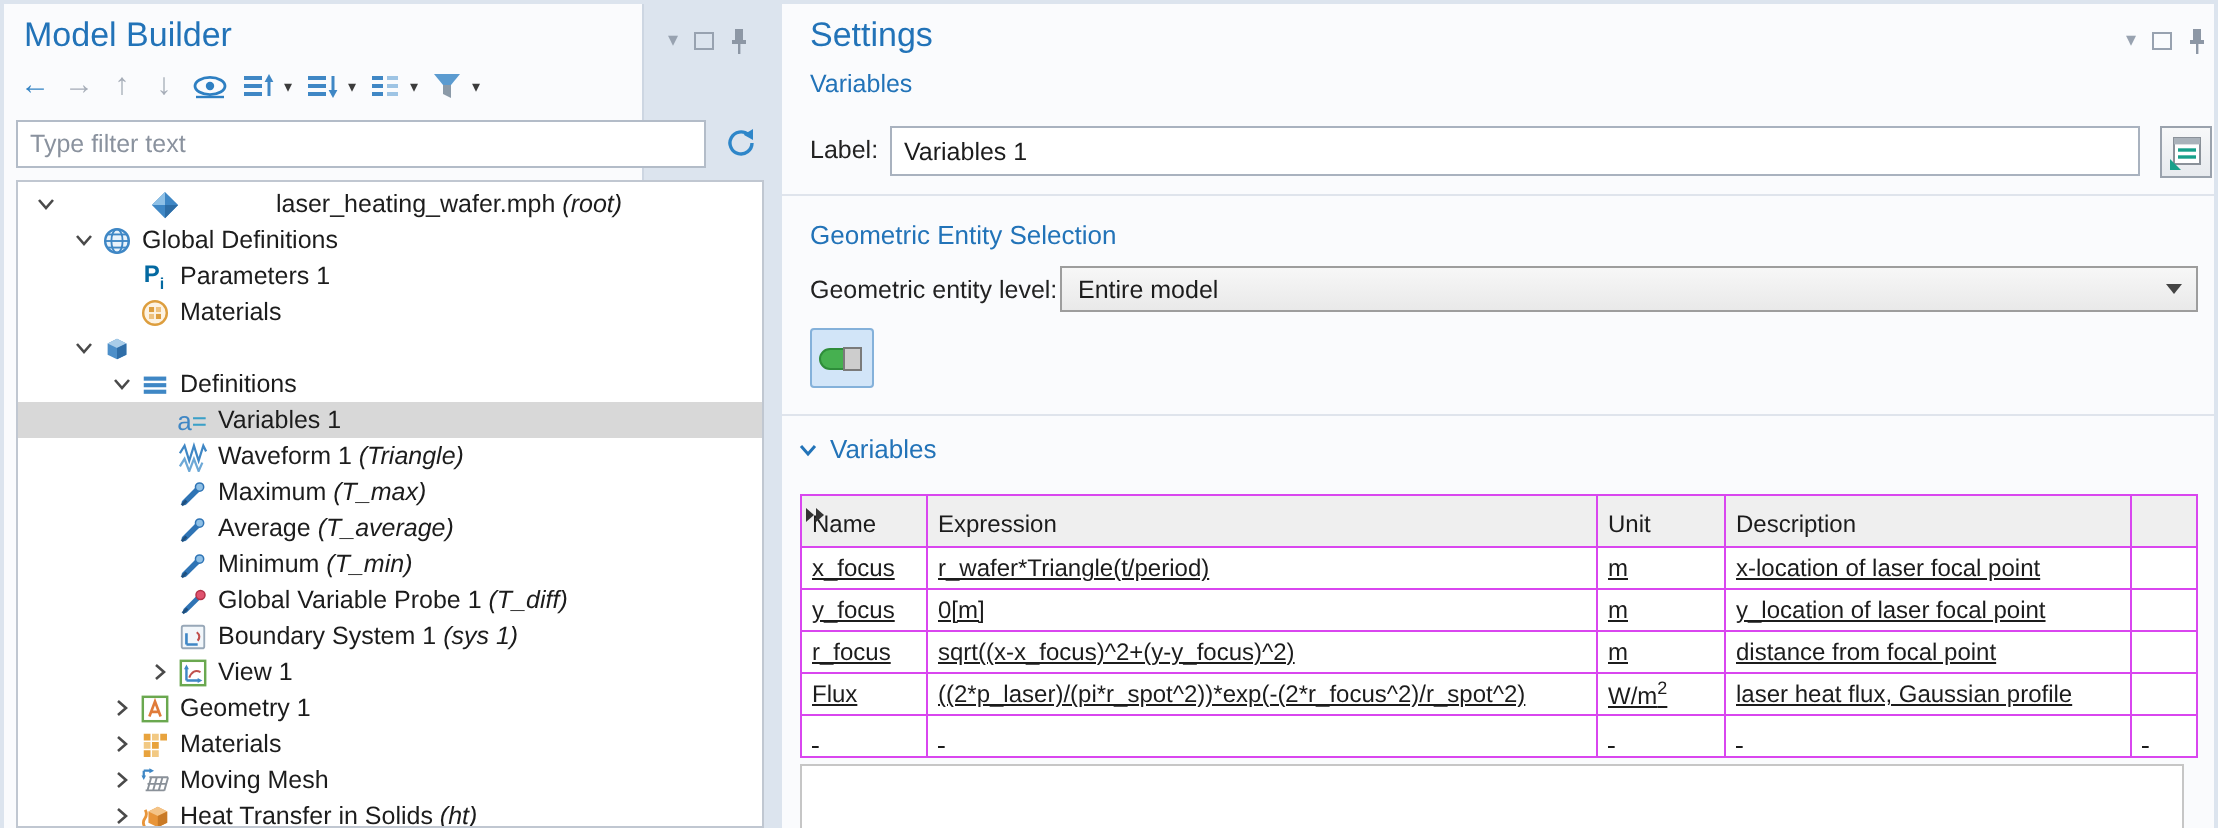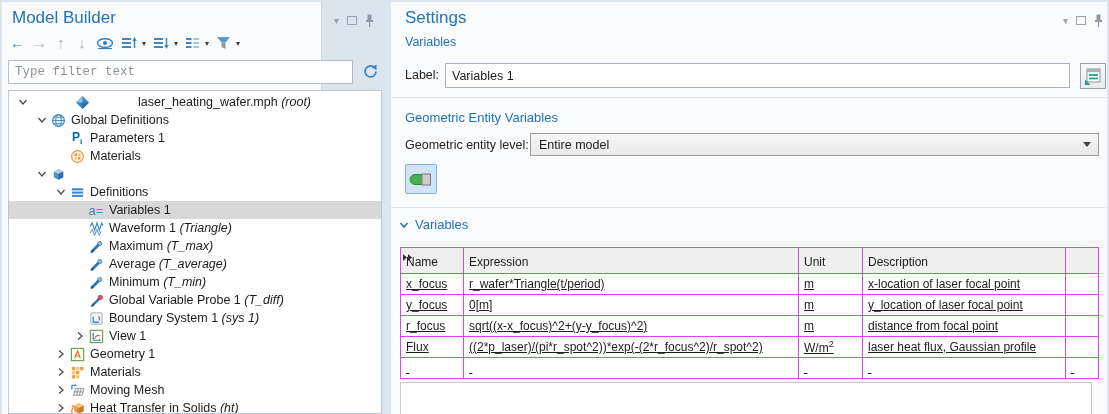--- a/index.html
+++ b/index.html
@@ -26,21 +26,21 @@
   .wc-pin svg { display:block; }
 
   
   .mb-toolbar { position:absolute; left:8px; top:32px; height:18px; display:flex; align-items:center; gap:7px; }
   .tb-icon { display:inline-flex; align-items:center; justify-content:center; height:18px; min-width:14px; }
   .tb-arrow { font-size:15px; line-height:16px; }
   .tb-caret { font-size:8px; color:#3c3c3c; margin-left:-2px; }
 
   .mb-filter-input {
     position:absolute; left:6px; top:58px; width:345px; height:24px;
-    border:1px solid #b3bcc8; background:#fff; font-family:Liberation Mono, monospace;
+    border:1px solid #b3bcc8; background:#fff; font-family:Liberation Sans, sans-serif;
     font-size:12.5px; padding:0 6px; color:#4d7c0f;
   }
   .mb-filter-input::placeholder { color:#8a929e; }
   .mb-refresh { position:absolute; left:360px; top:61px; }
 
   .mb-tree {
     position:absolute; left:6px; top:88px; width:374px; height:324px;
     background:#fff; border:1px solid #c0c7d1; overflow:hidden;
   }
   .tree-row {
@@ -441,21 +441,21 @@
         <rect x="4" y="3" width="13" height="13" fill="#fff" stroke="#8a9199"></rect>
         <rect x="4" y="3" width="13" height="3.2" fill="#aab2ba"></rect>
         <line x1="6" y1="9" x2="15" y2="9" stroke="#17a08a" stroke-width="1.7"></line>
         <line x1="6" y1="12.5" x2="15" y2="12.5" stroke="#17a08a" stroke-width="1.7"></line>
         <polygon points="2,19 2,13.5 7.5,19" fill="#17a08a"></polygon>
       </svg>
   </span>
 
   <div class="divider" style="top:95px;"></div>
 
-  <div class="section-title" style="left:14px; top:108px;">Geometric Entity Variables</div>
+  <div class="section-title" style="left:14px; top:108px;">Geometric Entity Selection</div>
 
   <span class="field-label" style="left:14px; top:136px;">Geometric entity level:</span>
   <div class="combo">
     <span>Entire model</span>
     <span class="combo-caret"></span>
   </div>
 
   <div class="toggle-btn">
     <svg width="24" height="15" viewBox="0 0 24 15">
         <rect x="1" y="2.5" width="17" height="10" rx="5" fill="#46b050" stroke="#2e8d3a"></rect>

